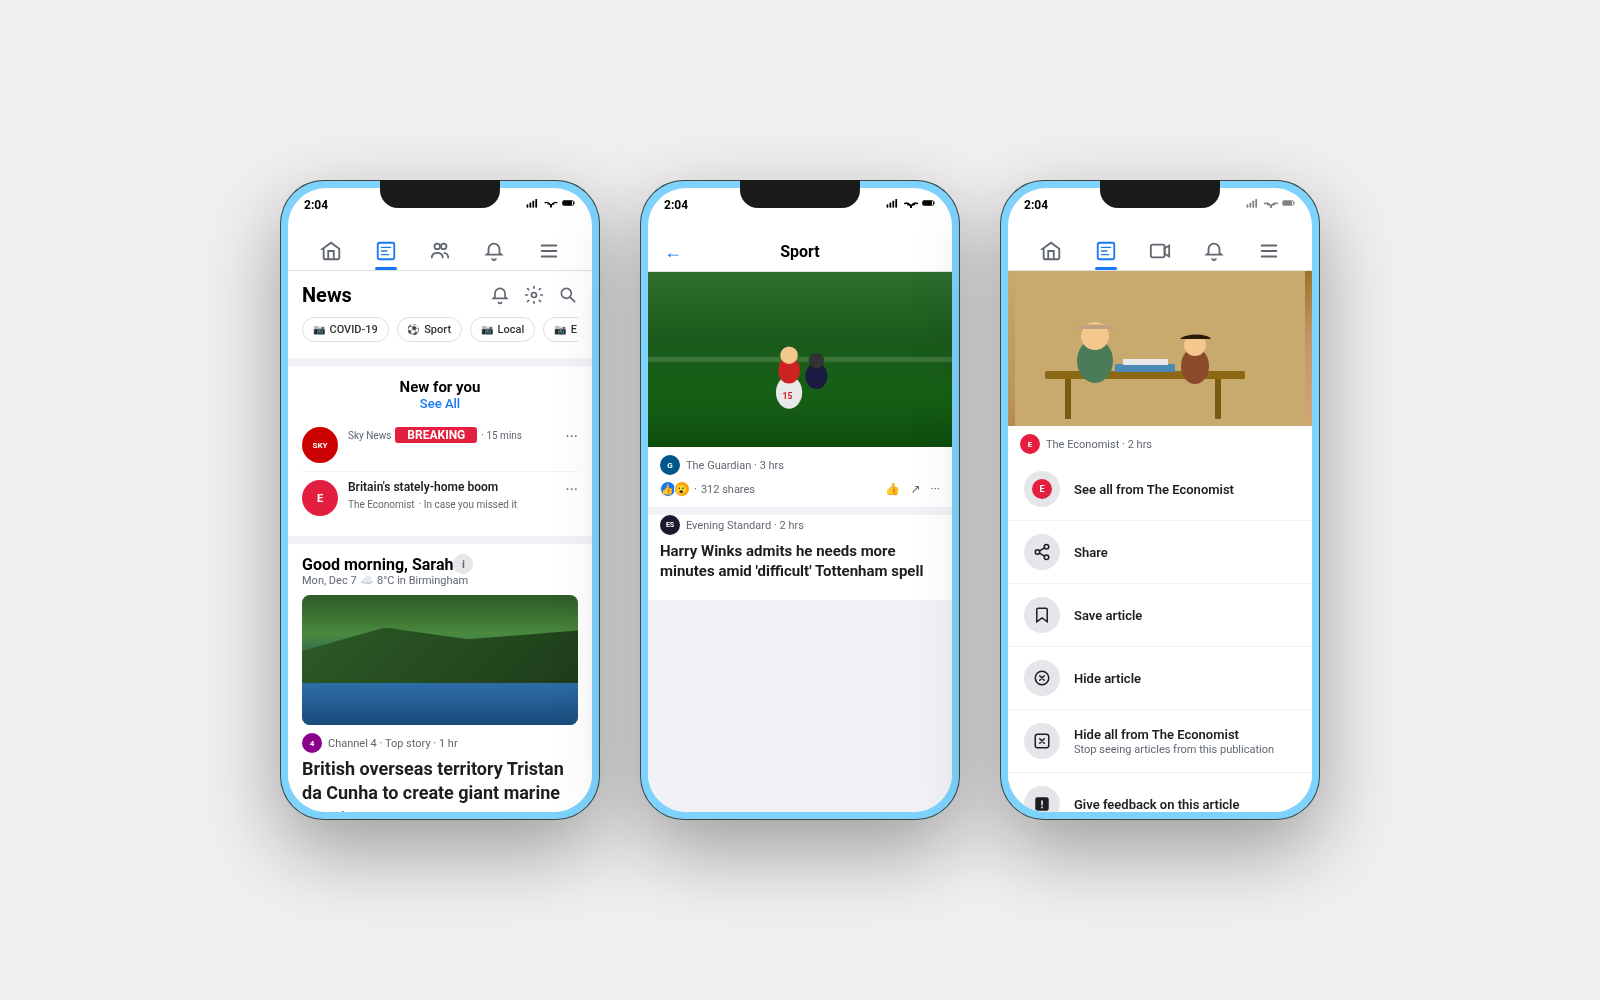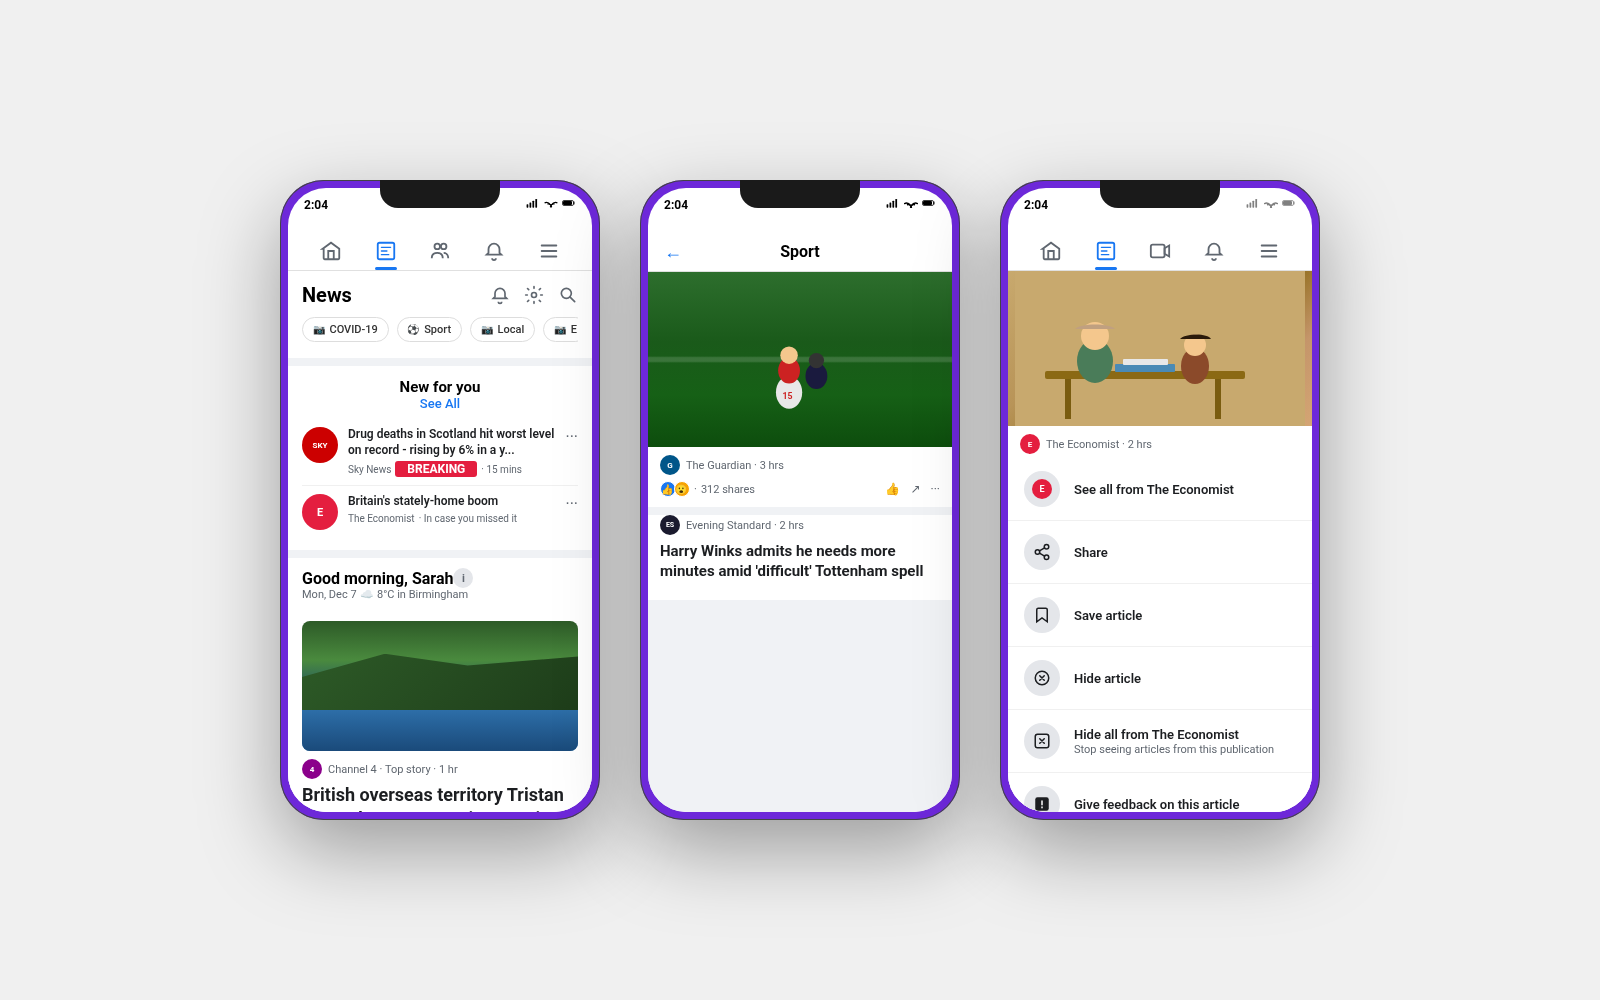--- a/index.html
+++ b/index.html
@@ -20,21 +20,21 @@
       gap: 40px;
       align-items: center;
       justify-content: center;
       padding: 40px;
     }
 
     
     .phone {
       width: 320px;
       height: 640px;
-      background: #6d28d9;
+      background: #7dd3fc;
       border-radius: 44px;
       padding: 8px;
       box-shadow: 0 30px 80px rgba(0,0,0,0.35), inset 0 0 0 1px #444;
       position: relative;
       flex-shrink: 0;
     }
 
     .phone-inner {
       width: 100%;
       height: 100%;
@@ -278,21 +278,21 @@
       font-weight: 700;
       color: #000;
       display: flex;
       align-items: center;
       justify-content: flex-start;
     }
 
     .greeting-meta {
       font-size: 11px;
       color: #606770;
-      margin-bottom: 20px;
+      margin-bottom: 8px;
       display: flex;
       align-items: center;
       gap: 4px;
     }
 
     .article-image {
       width: 100%;
       height: 130px;
       border-radius: 8px;
       overflow: hidden;
@@ -734,21 +734,20 @@
 
         <div class="feed-section">
           <div class="section-header">
             <span class="section-title">New for you</span>
             <span class="see-all">See All</span>
           </div>
 
           <div class="news-item">
             <div class="source-logo sky-news-logo">SKY</div>
             <div class="news-item-content">
-              <div class="news-headline">Drug deaths in Scotland hit worst level on record - rising by 6% in a y...</div>
               <div class="news-meta">
                 <span>Sky News</span>
                 <span class="breaking-badge">BREAKING</span>
                 <span>· 15 mins</span>
               </div>
             </div>
             <span class="more-btn">···</span>
           </div>
 
           <div class="news-item">

